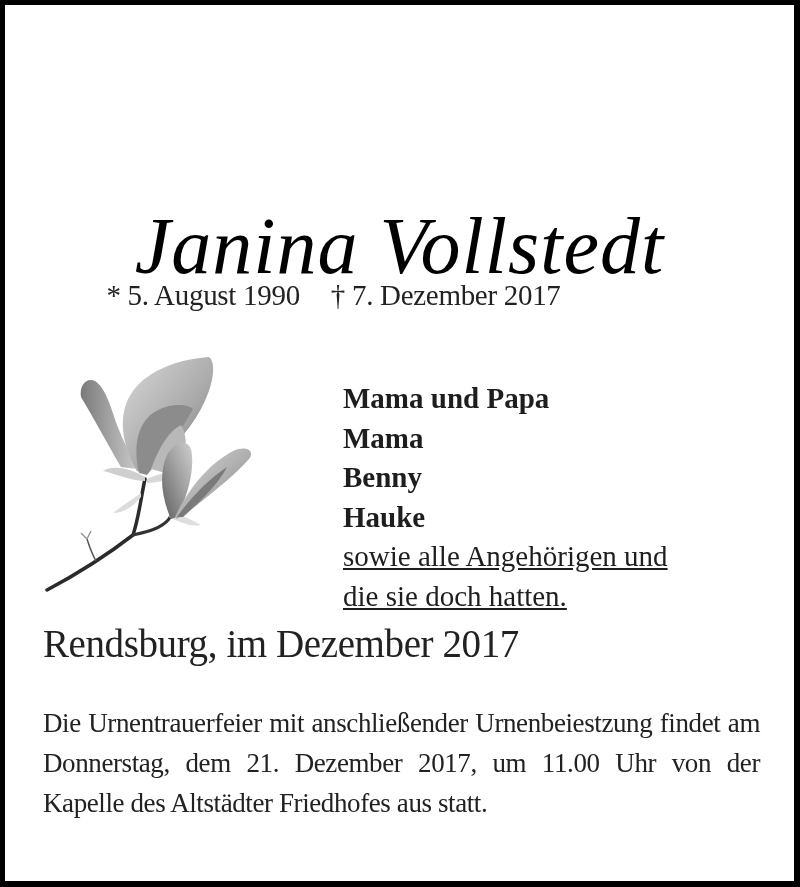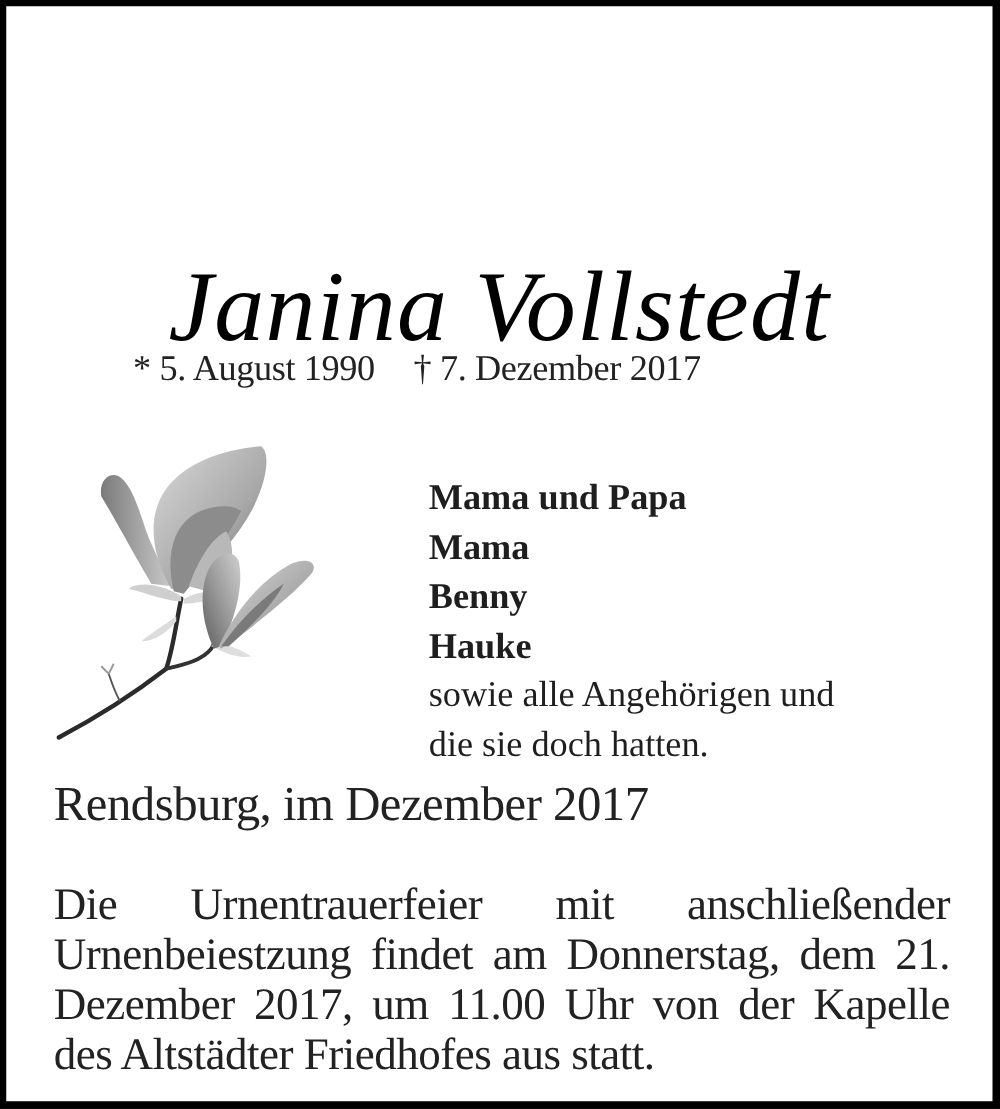--- a/index.html
+++ b/index.html
@@ -76,36 +76,37 @@
       line-height: 39.5px;
       color: #1e1e1e;
       margin-top: 33px;
     }
     .mourners .bold {
       display: block;
       font-weight: bold;
     }
     .mourners .plain {
       display: block;
+      text-decoration: underline;
     }
     .place-date {
       position: absolute;
       left: 38px;
       top: 619px;
       font-size: 39px;
       line-height: 40px;
       color: #222;
       letter-spacing: -0.4px;
     }
     .ceremony {
       position: absolute;
       left: 38px;
       top: 698px;
       width: 717px;
-      font-size: 36px;
+      font-size: 27px;
       line-height: 40px;
       color: #222;
       text-align: justify;
       letter-spacing: -0.4px;
     }
   </style>
 </head>
 <body>
 
 <div class="frame">

